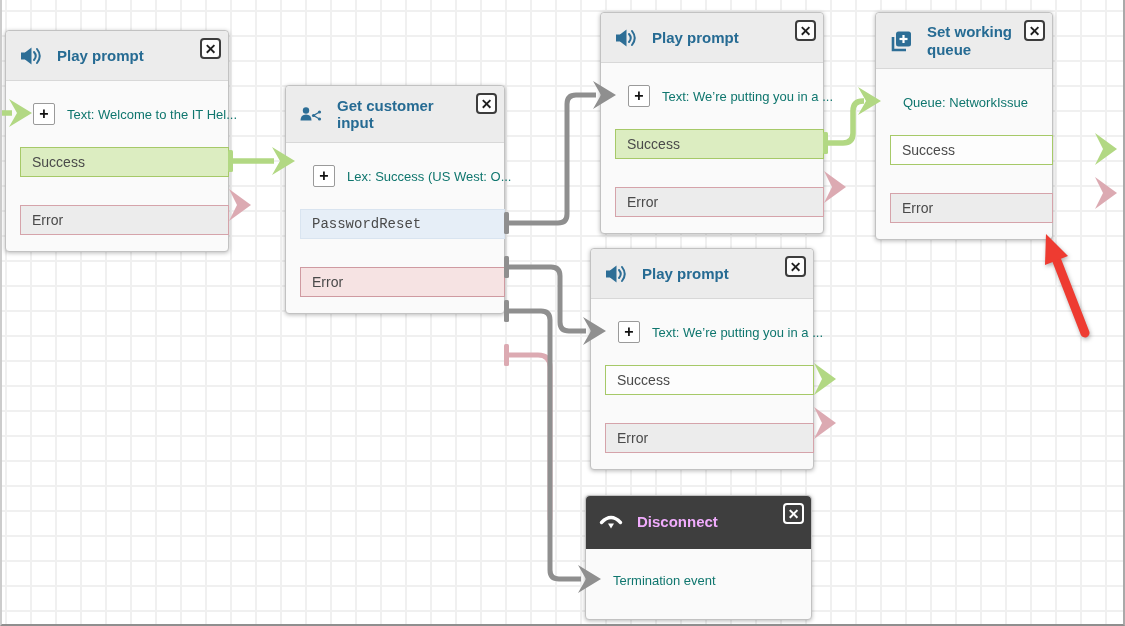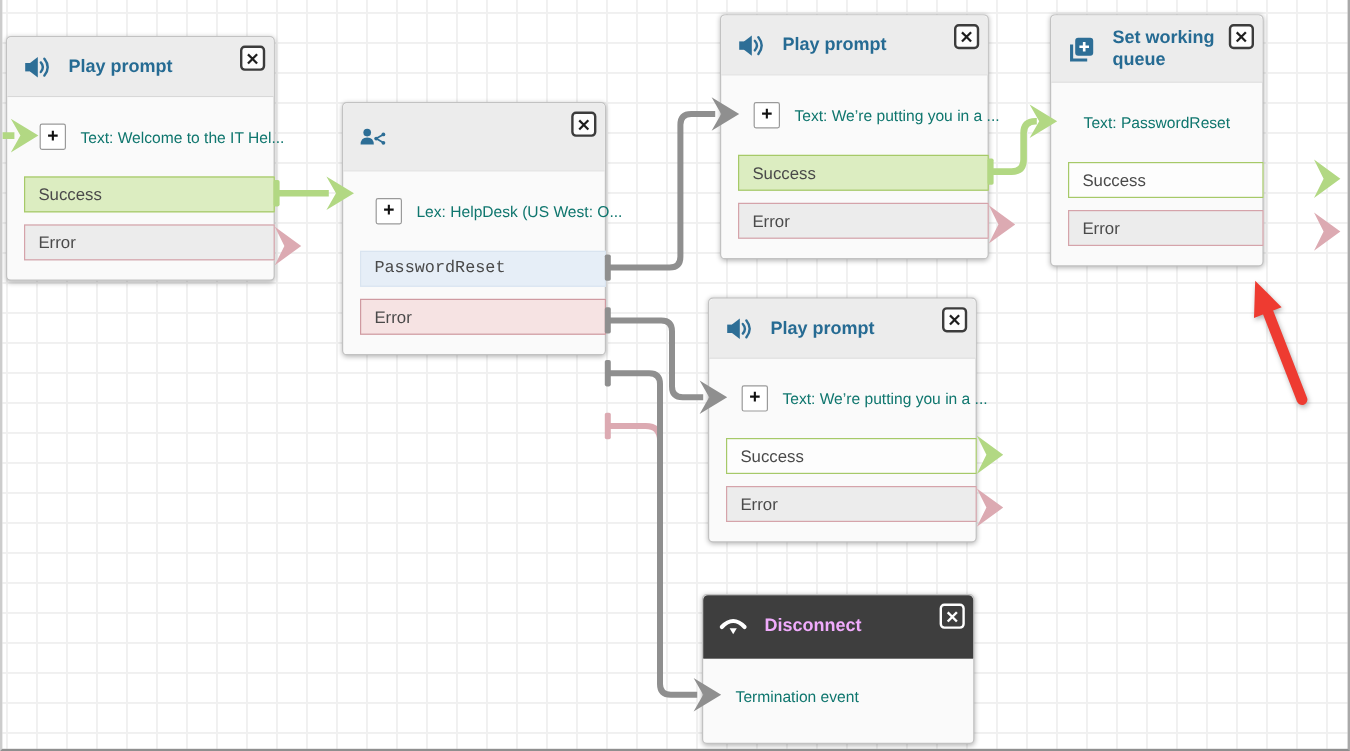--- a/index.html
+++ b/index.html
@@ -61,21 +61,21 @@
   .param.noplus{padding-left:27px;}
   .plusbox{
     width:20px;height:20px;flex:0 0 auto;
     border:1px solid #9a9a9a;border-radius:2px;background:#fff;
     display:flex;align-items:center;justify-content:center;
     font-size:16px;font-weight:bold;color:#111;line-height:1;
   }
   .param-text{font-size:13px;color:#0f766e;white-space:nowrap;}
   .row{
     height:30px;line-height:28px;
-    margin-top:10px;margin-left:14px;margin-right:-1px;
+    margin-top:28px;margin-left:14px;margin-right:-1px;
     border:1px solid transparent;box-sizing:border-box;
     padding-left:11px;font-size:14px;color:#4a4a4a;
     white-space:nowrap;
   }
   .row.first{margin-top:18px;}
   .row.success{background:#fdfdfd;border-color:#a6c968;}
   .row.success.connected{background:#dcedc1;}
   .row.error{background:#ececec;border-color:#d5a3aa;}
   .row.error.connected{background:#f6e3e3;border-color:#cf9aa1;}
   .row.branch{background:#e6eef7;border-color:#d9e4f0;font-family:Liberation Mono, monospace;}
@@ -123,27 +123,28 @@
               <circle cx="14.5" cy="13.5" r="1.6"></circle>
               <circle cx="20.5" cy="10" r="1.6"></circle>
               <circle cx="20.5" cy="17" r="1.6"></circle>
             </g>
             <g stroke="#2d6e96" stroke-width="1.4" fill="none">
               <path d="M14.5 13.5 L20.5 10"></path>
               <path d="M14.5 13.5 L20.5 17"></path>
             </g>
           </svg>
       </span>
-      <button class="close">
-          <span>✕</span>
-        </button>
-    </div>
-    <div class="param">
-      <span class="plusbox">+</span>
-      <span class="param-text">Lex: HelpDesk (US West: O...</span>
+      <span class="title">Get customer input</span>
+      <button class="close">
+          <span>✕</span>
+        </button>
+    </div>
+    <div class="param">
+      <span class="plusbox">+</span>
+      <span class="param-text">Lex: Success (US West: O...</span>
     </div>
     <div class="row branch first"><span>PasswordReset</span></div>
     <div class="row error connected"><span>Error</span></div>
   </div>
 
   <div class="block" style="left:598px;top:12px;width:224px">
     <div class="hdr" style="height:50px">
       <span class="icon-wrap">
         <svg width="24" height="24" viewBox="0 0 24 24">
             <g fill="#2d6e96" stroke="none">
@@ -180,21 +181,21 @@
               <path d="M10.5 10 L18.5 10"></path>
             </g>
           </svg>
       </span>
       <span class="title">Set working queue</span>
       <button class="close">
           <span>✕</span>
         </button>
     </div>
     <div class="param noplus">
-      <span class="param-text">Text: PasswordReset</span>
+      <span class="param-text">Queue: NetworkIssue</span>
     </div>
     <div class="row success first"><span>Success</span></div>
     <div class="row error"><span>Error</span></div>
   </div>
 
   <div class="block" style="left:588px;top:248px;width:224px">
     <div class="hdr" style="height:50px">
       <span class="icon-wrap">
         <svg width="24" height="24" viewBox="0 0 24 24">
             <g fill="#2d6e96" stroke="none">

